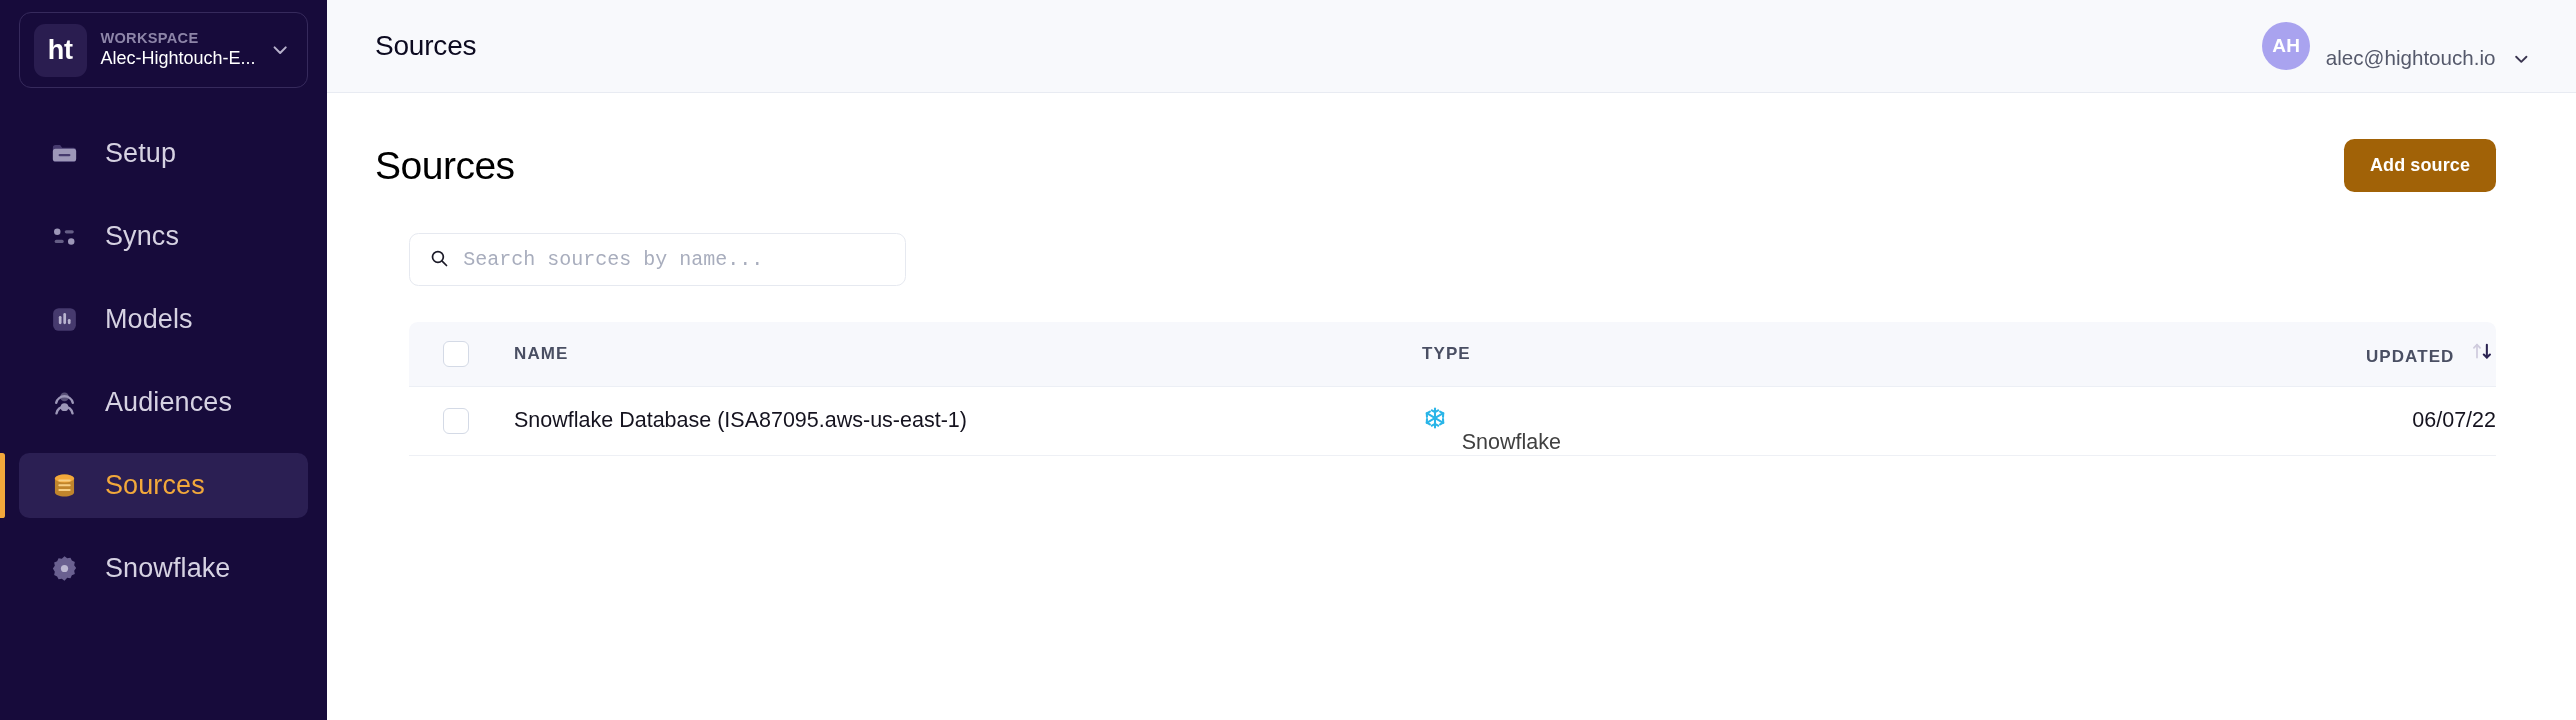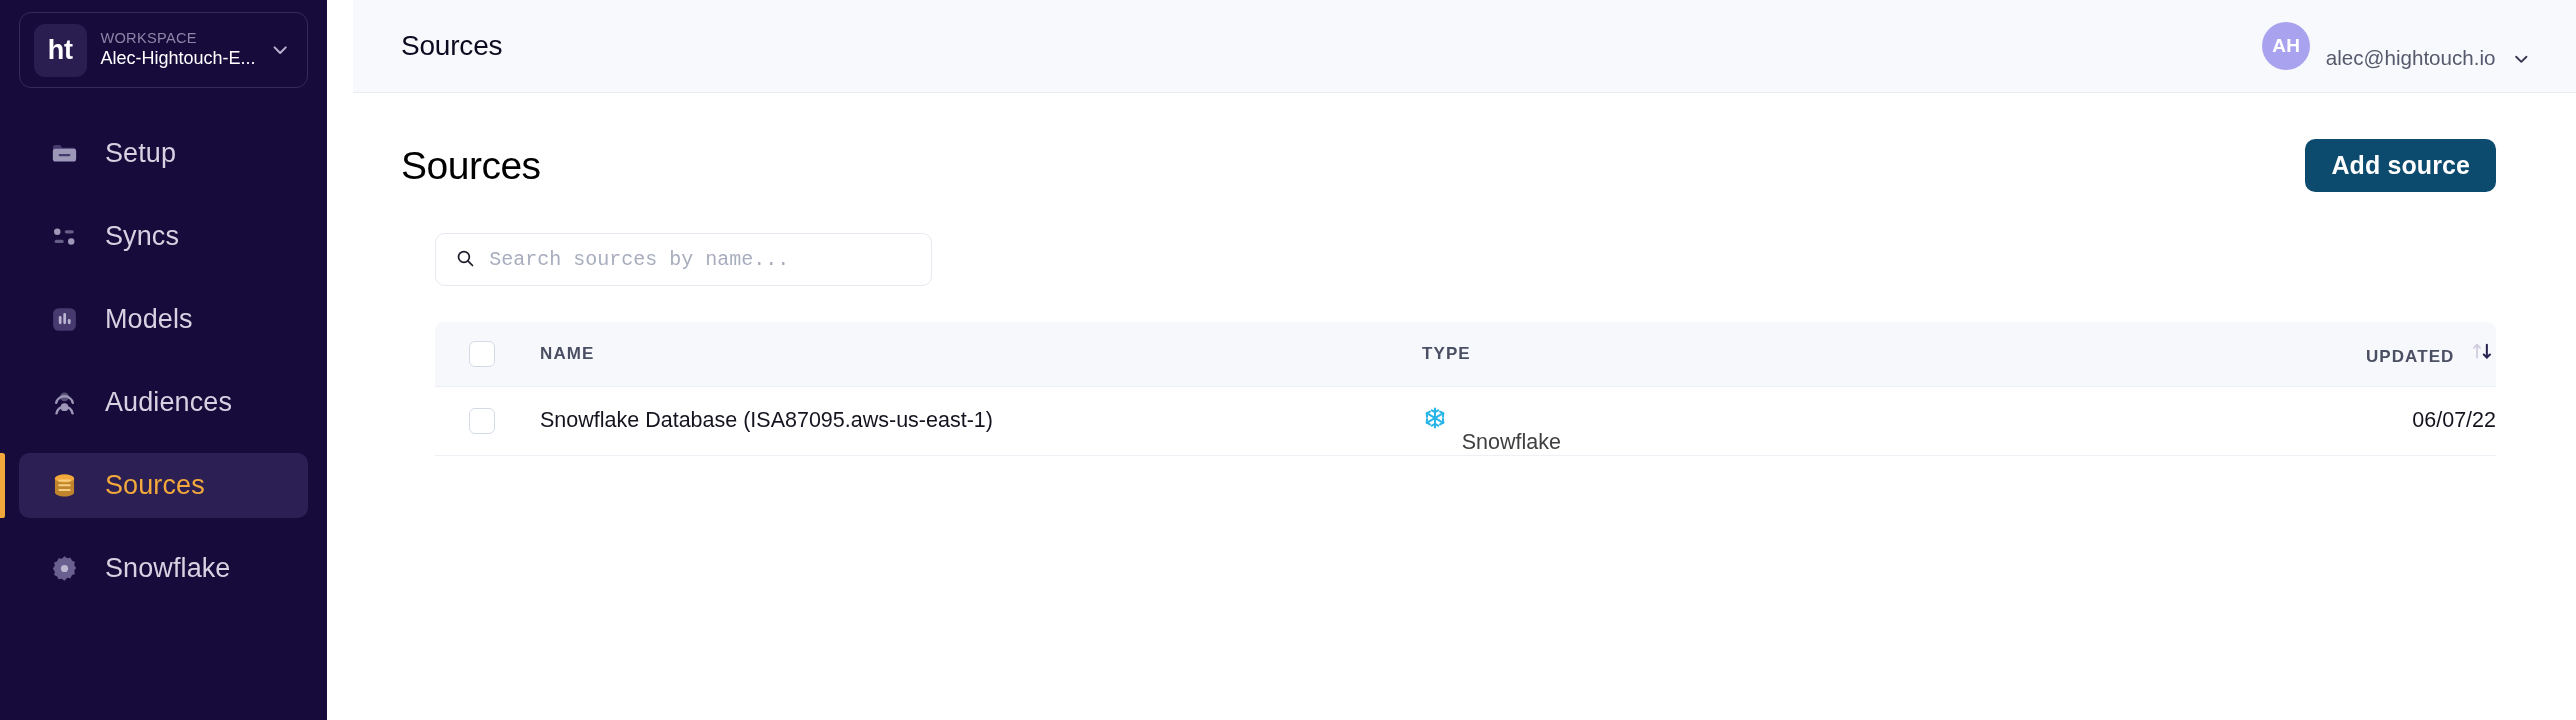--- a/index.html
+++ b/index.html
@@ -9,21 +9,20 @@
     height: 720px;
     overflow: hidden;
     background: #ffffff;
     font-family: "Liberation Sans", "DejaVu Sans", sans-serif;
   }
 
   #app {
     display: flex;
     width: 2576px;
     height: 716px;
-    gap: 26px;
   }
 
   
   .sidebar {
     width: 327px;
     min-width: 327px;
     height: 720px;
     background: #170b3b;
     display: flex;
     flex-direction: column;
@@ -55,21 +54,21 @@
     font-size: 27px;
     font-weight: 700;
     letter-spacing: -0.4px;
   }
 
   .ws-text { flex: 1; min-width: 0; display: flex; flex-direction: column; gap: 1.7px; }
   .ws-label {
     font-size: 14.6px;
     color: #8d85a8;
     letter-spacing: 0.3px;
-    font-weight: 400;
+    font-weight: 700;
     line-height: 1.15;
   }
   .ws-name {
     font-size: 18px;
     color: #ffffff;
     line-height: 1.2;
     white-space: nowrap;
     overflow: hidden;
   }
   .ws-chevron { width: 22.3px; height: 22.3px; flex-shrink: 0; }
@@ -135,27 +134,27 @@
   .page-head {
     display: flex;
     align-items: center;
     padding-top: 46px;
     padding-right: 39px;
   }
   .page-title { font-size: 39px; font-weight: 400; color: #000000; letter-spacing: -0.5px; }
   .page-head-spacer { flex: 1; }
 
   .btn-primary {
-    background: #0c4a6e;
+    background: #a16207;
     color: #ffffff;
     border: none;
     border-radius: 10.3px;
     height: 53px;
     padding: 0 26px;
-    font-size: 25px;
+    font-size: 18px;
     font-weight: 700;
     font-family: inherit;
     cursor: pointer;
     letter-spacing: 0.1px;
   }
 
   .search-row { margin-top: 41px; padding-left: 34px; }
   .search-box {
     width: 497px;
     height: 53px;

